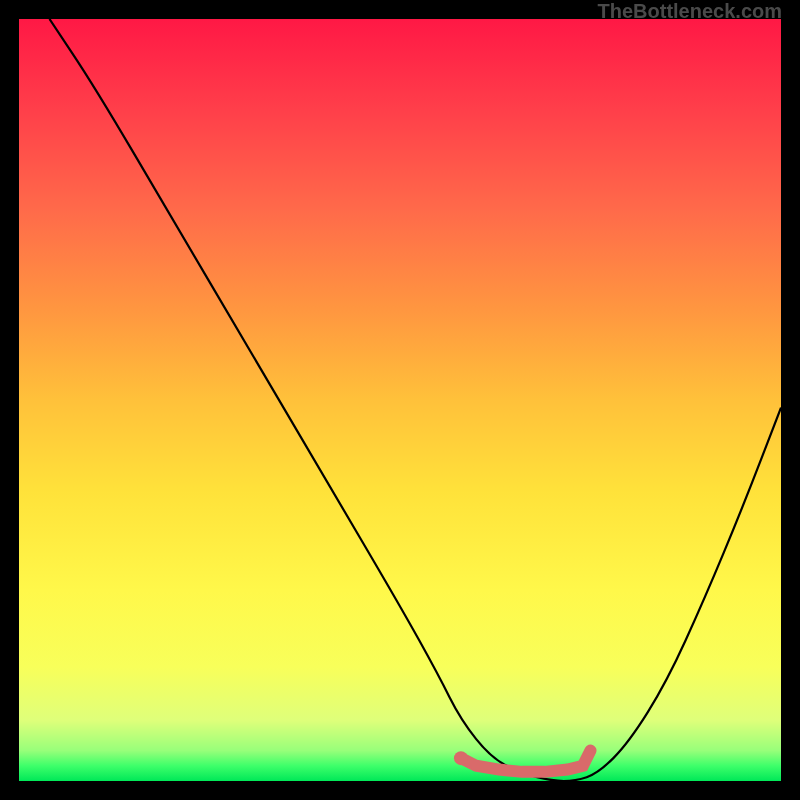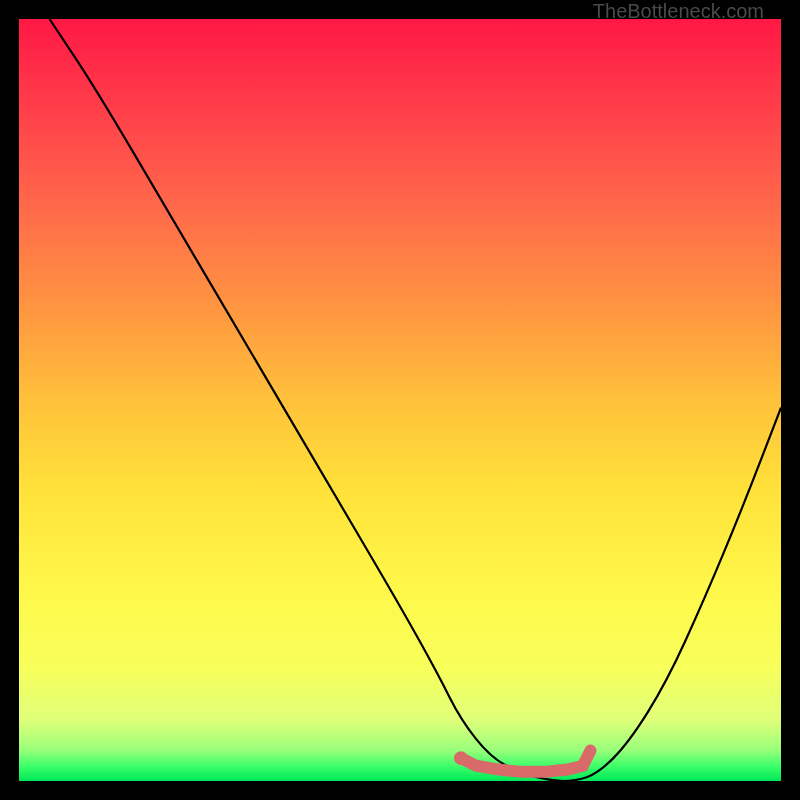--- a/index.html
+++ b/index.html
@@ -28,24 +28,24 @@
       #f8ff5a 85%,
       #dfff7a 92%,
       #98ff7a 96%,
       #3eff6a 98%,
       #00e858 100%
     );
   }
   .watermark {
     position: absolute;
     top: 0px;
-    right: 36px;
+    right: 18px;
     color: #4a4a4a;
     font-size: 20px;
-    font-weight: normal;
+    font-weight: bold;
     z-index: 10;
     text-align: center;
   }
   svg.curve {
     position: absolute;
     left: 0;
     top: 0;
     width: 762px;
     height: 762px;
   }

